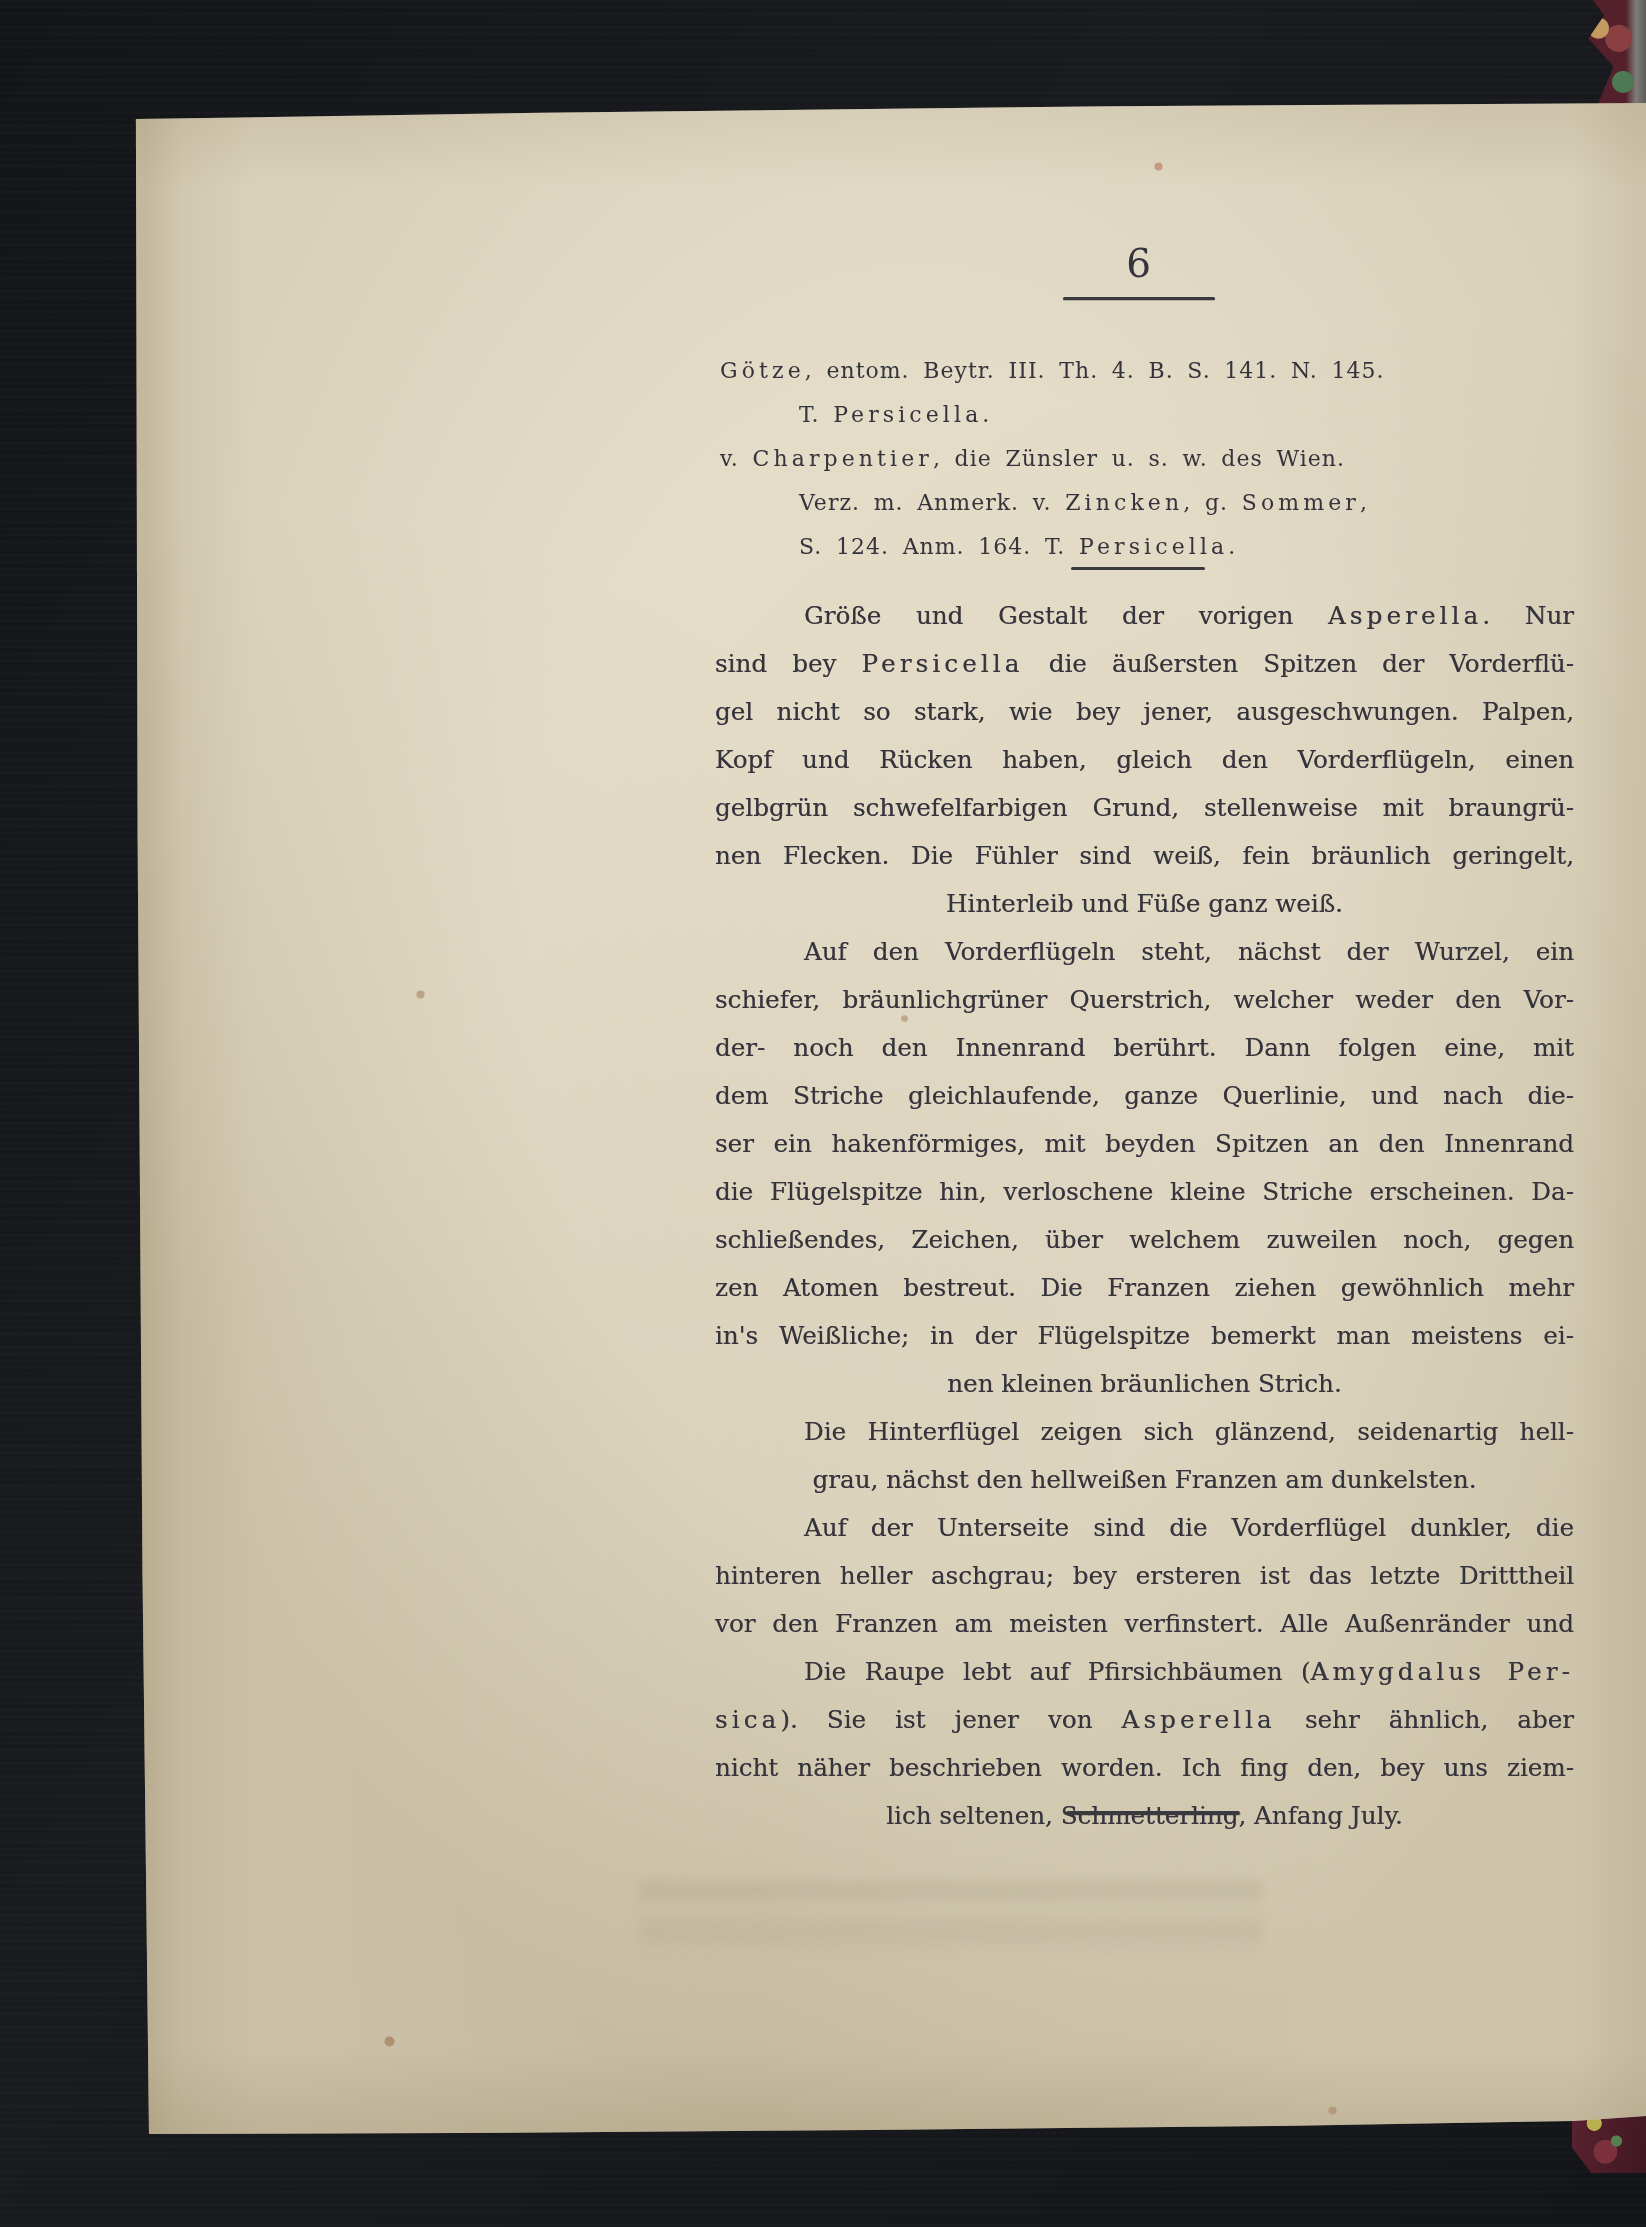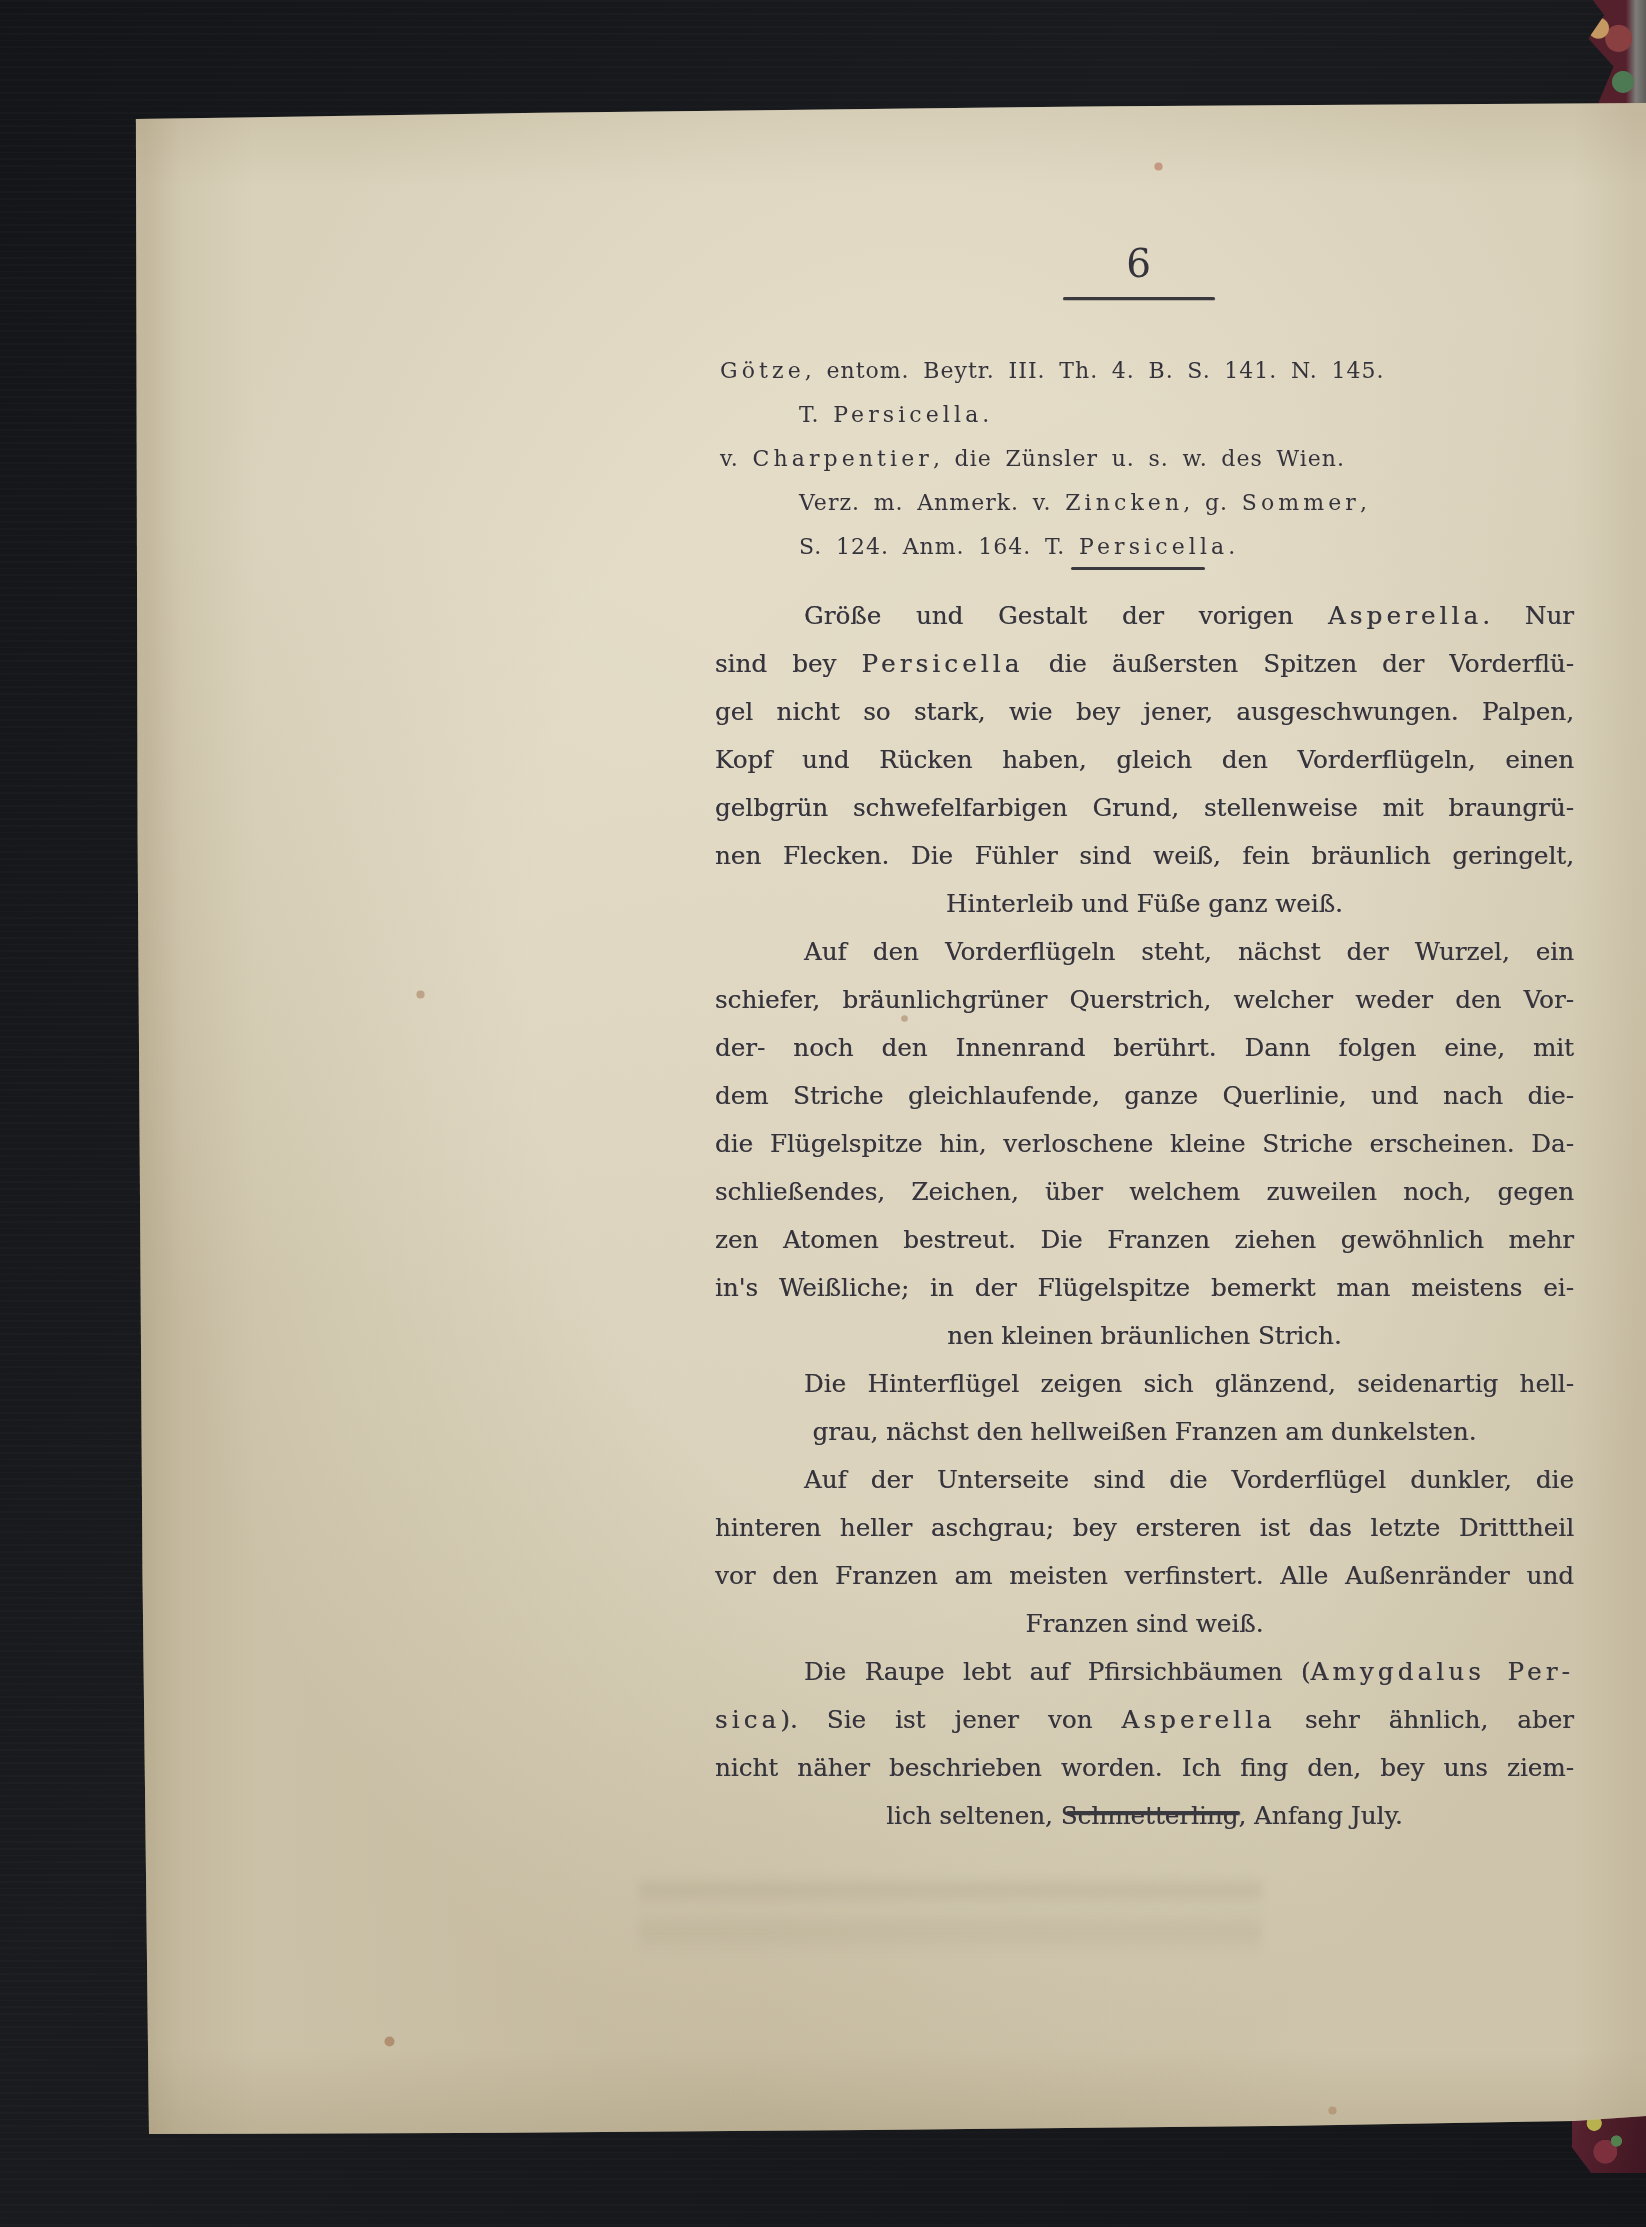--- a/index.html
+++ b/index.html
@@ -131,31 +131,31 @@
         <div class="line">sind bey <span class="sp">Persicella</span> die äußersten Spitzen der Vorderflü-</div>
         <div class="line">gel nicht so stark, wie bey jener, ausgeschwungen. Palpen,</div>
         <div class="line">Kopf und Rücken haben, gleich den Vorderflügeln, einen</div>
         <div class="line">gelbgrün schwefelfarbigen Grund, stellenweise mit braungrü-</div>
         <div class="line">nen Flecken. Die Fühler sind weiß, fein bräunlich geringelt,</div>
         <div class="line last">Hinterleib und Füße ganz weiß.</div>
         <div class="line first">Auf den Vorderflügeln steht, nächst der Wurzel, ein</div>
         <div class="line">schiefer, bräunlichgrüner Querstrich, welcher weder den Vor-</div>
         <div class="line">der- noch den Innenrand berührt. Dann folgen eine, mit</div>
         <div class="line">dem Striche gleichlaufende, ganze Querlinie, und nach die-</div>
+        <div class="line">ser ein hakenförmiges, mit beyden Spitzen an den Innenrand</div>
         <div class="line">die Flügelspitze hin, verloschene kleine Striche erscheinen. Da-</div>
         <div class="line">schließendes, Zeichen, über welchem zuweilen noch, gegen</div>
         <div class="line">zen Atomen bestreut. Die Franzen ziehen gewöhnlich mehr</div>
         <div class="line">in's Weißliche; in der Flügelspitze bemerkt man meistens ei-</div>
         <div class="line last">nen kleinen bräunlichen Strich.</div>
         <div class="line first">Die Hinterflügel zeigen sich glänzend, seidenartig hell-</div>
         <div class="line last">grau, nächst den hellweißen Franzen am dunkelsten.</div>
         <div class="line first">Auf der Unterseite sind die Vorderflügel dunkler, die</div>
         <div class="line">hinteren heller aschgrau; bey ersteren ist das letzte Dritttheil</div>
         <div class="line">vor den Franzen am meisten verfinstert. Alle Außenränder und</div>
-        <div class="line last">Franzen sind weiß.</div>
         <div class="line first">Die Raupe lebt auf Pfirsichbäumen (<span class="sp">Amygdalus Per-</span></div>
         <div class="line"><span class="sp">sica</span>). Sie ist jener von <span class="sp">Asperella</span> sehr ähnlich, aber</div>
         <div class="line">nicht näher beschrieben worden. Ich fing den, bey uns ziem-</div>
         <div class="line last">lich seltenen, Schmetterling, Anfang July.</div>
       </div>
 
     <div class="end-rule"></div>
 
     <div class="show-through"></div>
     <div class="speckles"></div>

